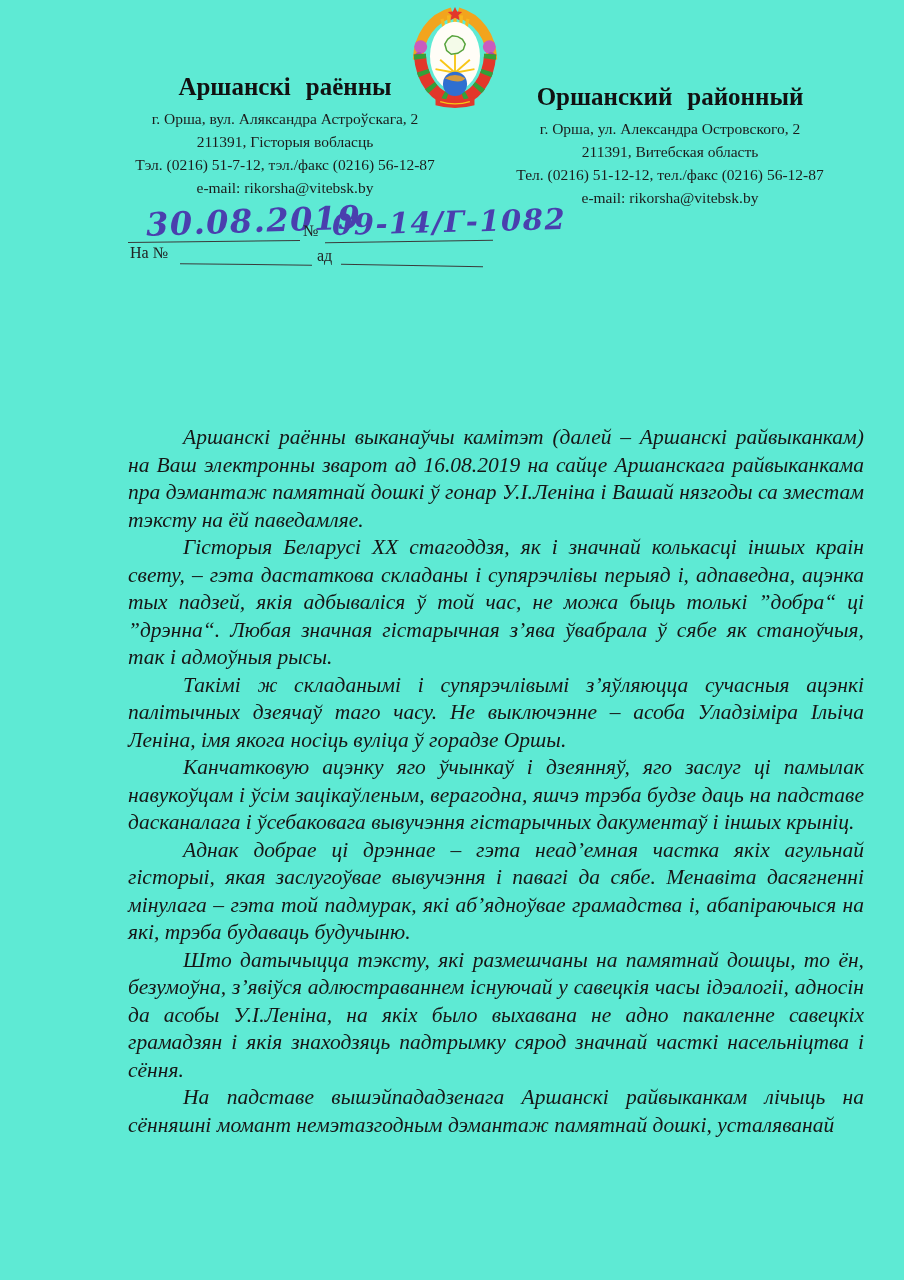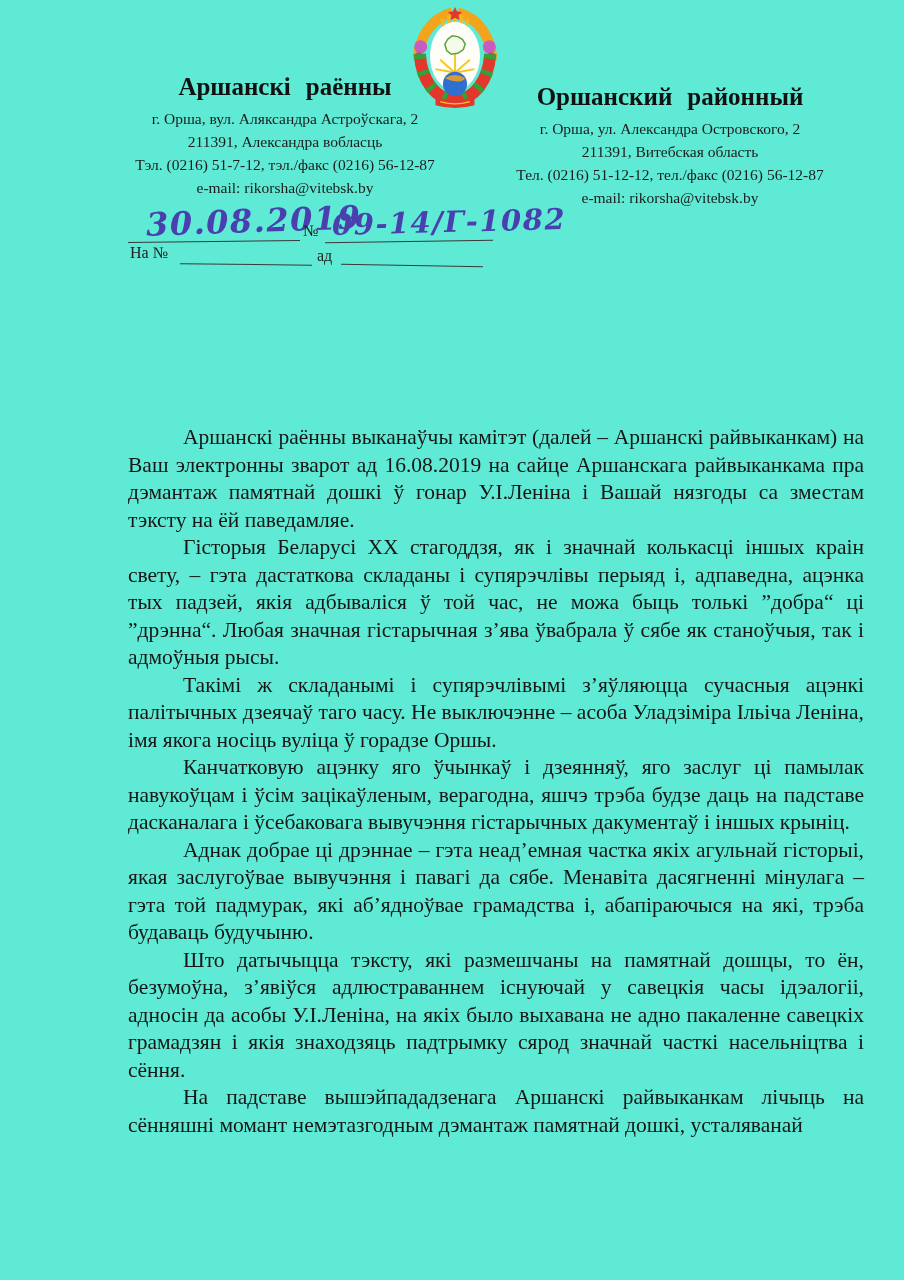--- a/index.html
+++ b/index.html
@@ -35,21 +35,21 @@
   .u4 { left:341px; top:265px; width:142px; transform:rotate(1.0deg); }
   .no-sign  { left:303px; top:222px; }
   .na-label { left:130px; top:244px; }
   .ad-label { left:317px; top:247px; }
 
   
   .body-text {
     position:absolute; left:128px; top:424px; width:736px;
     font-size:21.5px; line-height:27.5px; text-align:justify; color:#161616;
   }
-  .body-text p { text-indent:55px; margin:0; }
+  .body-text p { text-indent:55px; margin:0;font-style:italic; }
 </style>
 </head>
 <body>
 
 <div class="page">
 
   <div class="emblem">
     <svg viewBox="0 0 100 110" width="94" height="102" xmlns="http://www.w3.org/2000/svg">
 
       <path d="M47 7 C 25 13, 11 33, 10 58" stroke="#f2a41d" stroke-width="11" fill="none"></path>
@@ -94,21 +94,21 @@
       <path d="M34 103 q16 5 32 0" stroke="#f8c616" stroke-width="1.4" fill="none"></path>
     </svg>
   </div>
 
   <div class="lh-left">
     <div class="lh-title">
       <div>Аршанскі раённы</div>
     </div>
     <div class="lh-addr">
       <div>г. Орша, вул. Аляксандра Астроўскага, 2</div>
-      <div>211391, Александра вобласць</div>
+      <div>211391, Гісторыя вобласць</div>
       <div>Тэл. (0216) 51-7-12, тэл./факс (0216) 56-12-87</div>
       <div>e-mail: rikorsha@vitebsk.by</div>
     </div>
   </div>
 
   <div class="lh-right">
     <div class="lh-title">
       <div>Оршанский районный</div>
     </div>
     <div class="lh-addr">

